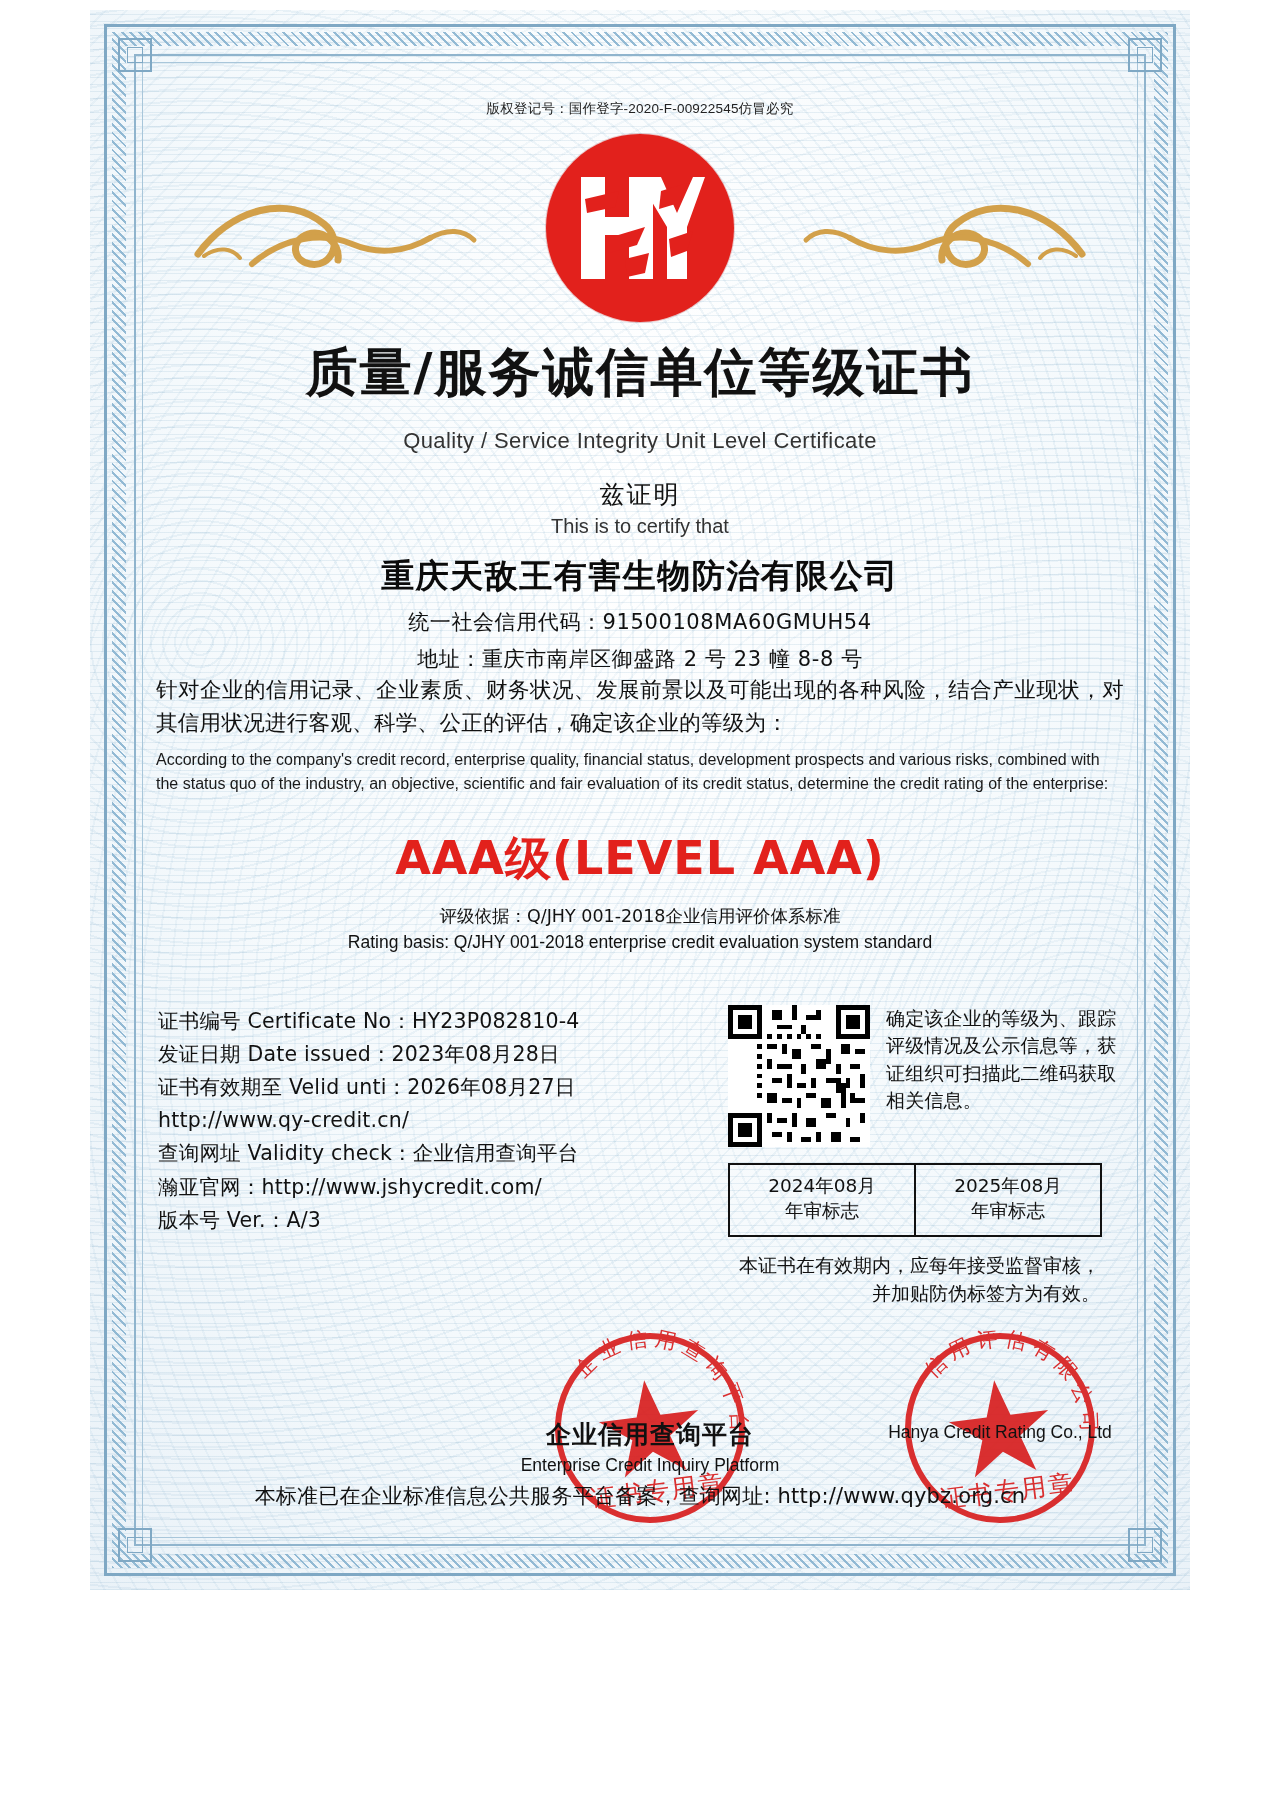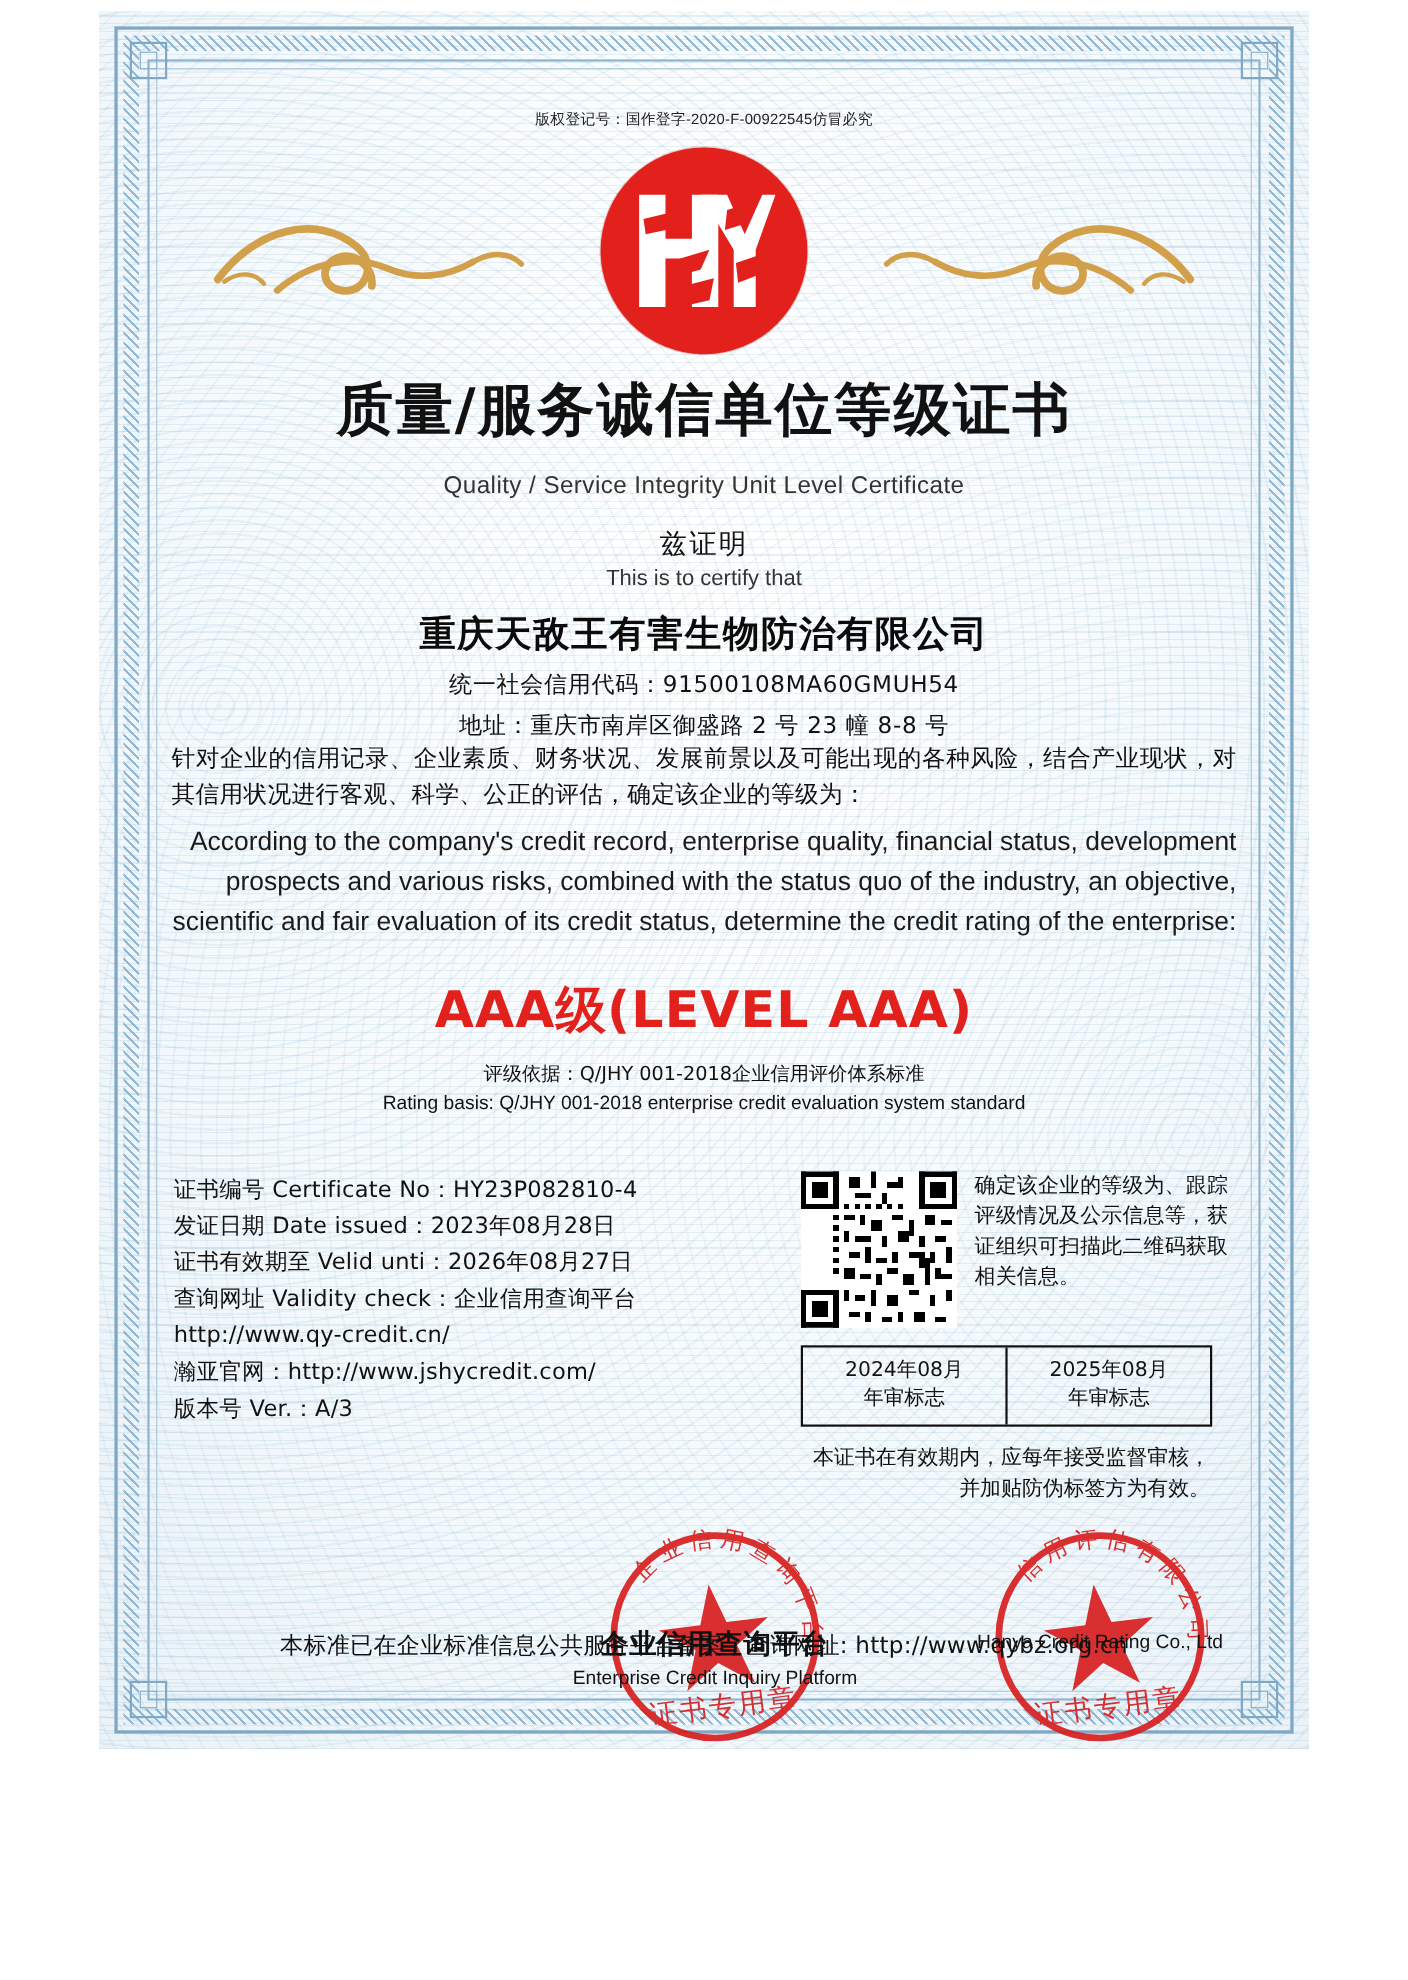--- a/index.html
+++ b/index.html
@@ -202,25 +202,25 @@
   }
   .body-cn {
     font-size: 21.5px;
     line-height: 1.55;
     color: #111;
     text-align: justify;
     letter-spacing: 0.3px;
     font-family: "DejaVu Sans", "Liberation Sans", sans-serif;
   }
   .body-en {
-    font-size: 24px;
+    font-size: 16px;
     line-height: 1.5;
     color: #1a1a1a;
     margin-top: 8px;
-    text-align: right;
+    text-align: left;
   }
 
   .level {
     text-align: center;
     font-size: 46px;
     font-weight: bold;
     color: #e2211c;
     margin-top: 32px;
     letter-spacing: 1px;
     font-family: "DejaVu Sans", "Liberation Sans", sans-serif;
@@ -432,22 +432,22 @@
     <div class="level">AAA级(LEVEL AAA)</div>
     <div class="rating-basis-cn">评级依据：Q/JHY 001-2018企业信用评价体系标准</div>
     <div class="rating-basis-en">Rating basis: Q/JHY 001-2018 enterprise credit evaluation system standard</div>
 
     <div class="lower">
 
       <div class="lower-left">
         <div class="info-line">证书编号 Certificate No：HY23P082810-4</div>
         <div class="info-line">发证日期 Date issued：2023年08月28日</div>
         <div class="info-line">证书有效期至 Velid unti：2026年08月27日</div>
+        <div class="info-line">http://www.qy-credit.cn/</div>
         <div class="info-line">查询网址 Validity check：企业信用查询平台</div>
-        <div class="info-line">http://www.qy-credit.cn/</div>
         <div class="info-line">瀚亚官网：http://www.jshycredit.com/</div>
         <div class="info-line">版本号 Ver.：A/3</div>
       </div>
 
       <div class="lower-right">
         <div class="qr-row">
           <svg class="qr" viewBox="0 0 29 29" shape-rendering="crispEdges">
             <rect width="29" height="29" fill="#ffffff"></rect>
             <g fill="#000000">
 

